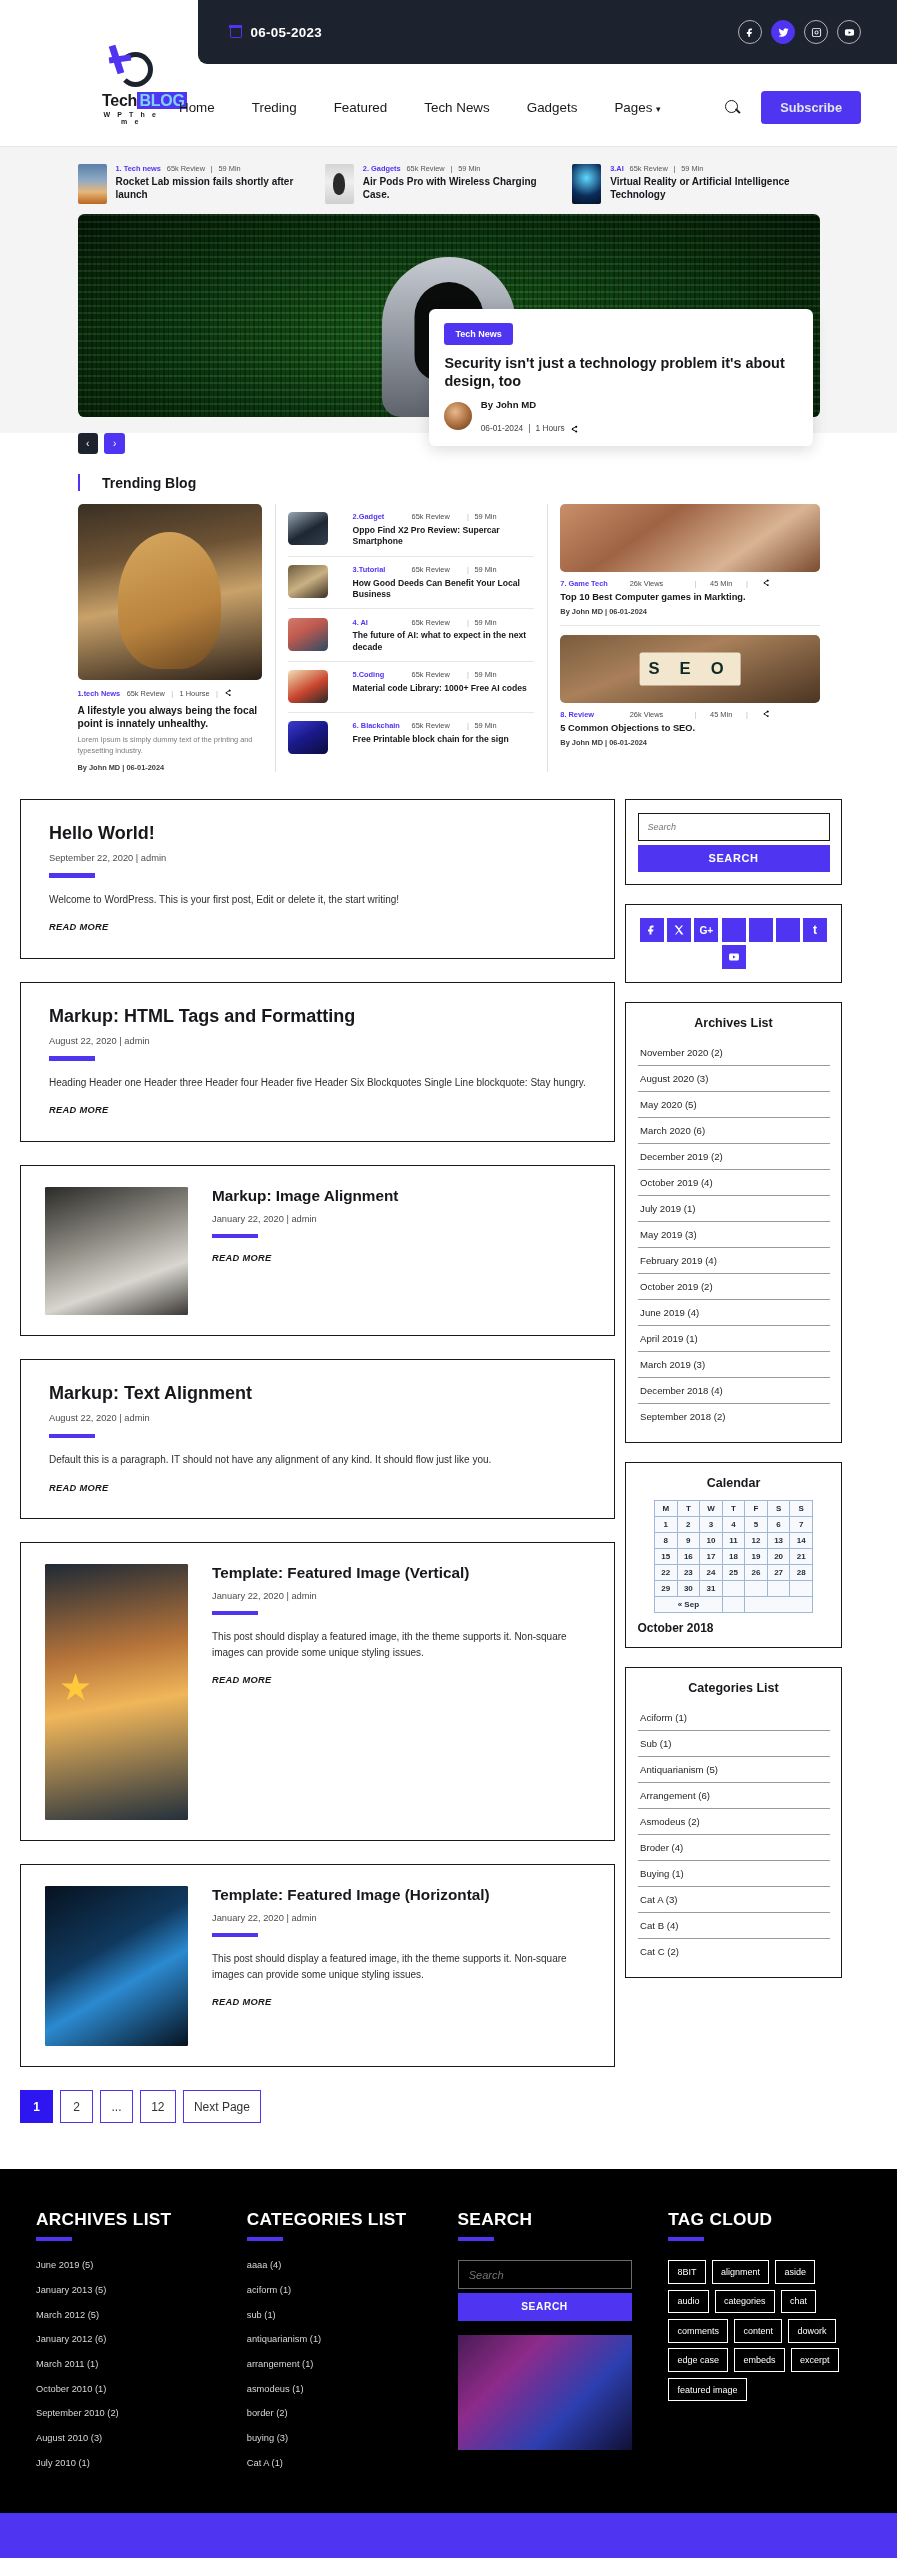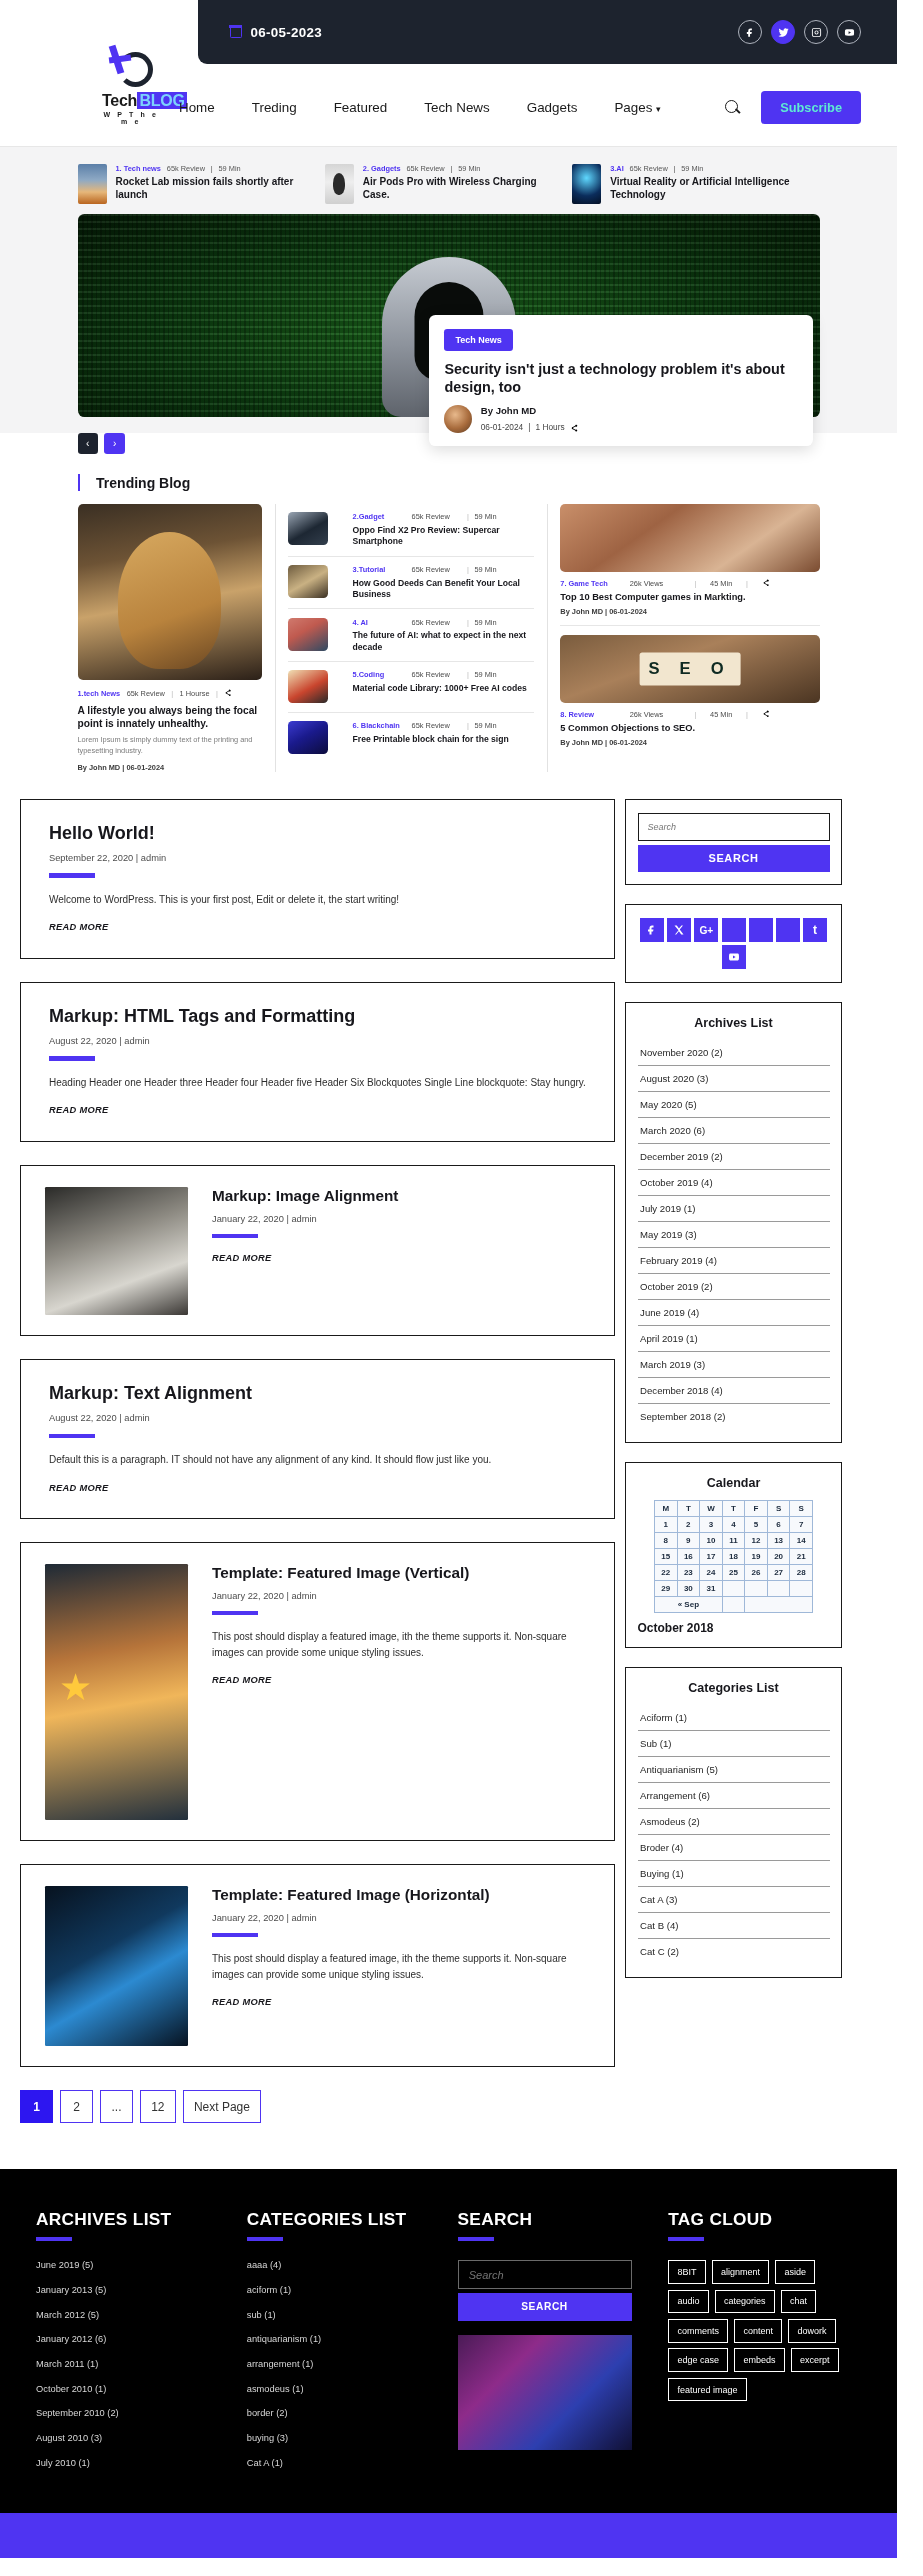--- a/index.html
+++ b/index.html
@@ -73,21 +73,21 @@
   .search-ico { width: 15.3px; height: 15.3px; position: relative; cursor: pointer; }
   .search-ico:before {
     content: ""; position: absolute; left: 0; top: 0; width: 11px; height: 11px;
     border: 1.5px solid #1a1a1a; border-radius: 50%;
   }
   .search-ico:after {
     content: ""; position: absolute; left: 9.6px; top: 10.2px; width: 5.8px; height: 1.5px;
     background: #1a1a1a; transform: rotate(45deg);
   }
   .subscribe {
-    background: #4f34f2; color: #5eead4; border: none; font-size: 12.8px; font-weight: 700;
+    background: #4f34f2; color: #e5e5e5; border: none; font-size: 12.8px; font-weight: 700;
     padding: 9px 19px; border-radius: 3.8px; cursor: pointer; font-family: inherit; text-align: center;
   }
 
   
   .strip { background: #f4f4f5; padding: 16.6px 0 6.4px; }
   .strip-inner { width: 742px; margin: 0 auto; display: flex; gap: 0; }
   .strip-item { flex: 1; display: flex; gap: 9px; padding-right: 16.6px; }
   .strip-thumb { width: 29px; height: 40px; border-radius: 1.9px; flex: none; background-size: cover; background-position: center; }
   .sm-rocket { background: linear-gradient(180deg,#5b7fa8 0%,#8ea9c4 40%,#e6b77a 70%,#b9651f 100%); }
   .sm-pods { background: linear-gradient(180deg,#d5d5d5 0%,#eeeeee 45%,#cfcfcf 100%); position: relative; }
@@ -126,31 +126,31 @@
     display: inline-block; background: #4f34f2; color: #fff; font-size: 9px; font-weight: 700;
     padding: 5.8px 11px; border-radius: 3.2px; margin-bottom: 9px;
   }
   .hero-title { font-size: 14.4px; font-weight: 700; line-height: 1.25; color: #17171c; margin-bottom: 9px; }
   .hero-author { display: flex; align-items: center; gap: 8.3px; }
   .avatar {
     width: 28px; height: 28px; border-radius: 50%; flex: none;
     background: radial-gradient(circle at 40% 35%, #e8b98c 0%, #a86b3c 55%, #5a3a22 100%);
   }
   .hero-by { font-size: 9.6px; font-weight: 600; color: #17171c; }
-  .hero-sub { font-size: 8.3px; color: #444; margin-top: 6px; display: flex; align-items: flex-end; gap: 5.1px; }
+  .hero-sub { font-size: 8.3px; color: #444; margin-top: 13px; display: flex; align-items: flex-end; gap: 5.1px; }
   .hero-nav { position: absolute; left: 0; bottom: -37px; display: flex; gap: 6.4px; }
   .hnav-btn {
     width: 20.5px; height: 20.5px; border-radius: 3.2px; background: #1d232e; color: #fff;
     display: flex; align-items: center; justify-content: center; font-size: 10.2px; cursor: pointer;
   }
   .hnav-btn.next { background: #4f34f2; }
 
   
   .trending { width: 742px; margin: 41px auto 0; }
-  .sec-head { display: flex; align-items: center; gap: 16px; margin-bottom: 12.8px; }
+  .sec-head { display: flex; align-items: center; gap: 22px; margin-bottom: 12.8px; }
   .sec-head .bar { width: 2.6px; height: 16.6px; background: #4f34f2; }
   .sec-head h2 { font-size: 14px; font-weight: 600; color: #17171c; }
   .tr-grid { display: grid; grid-template-columns: 198px 1fr 1fr; gap: 0; }
   .tr-col { padding: 0 12.8px; }
   .tr-col:first-child { padding-left: 0; border-right: 0.6px solid #e2e2e2; }
   .tr-col:nth-child(2) { border-right: 0.6px solid #e2e2e2; }
   .tr-col:last-child { padding-right: 0; }
   .tr-main-img {
     height: 176px; border-radius: 5.1px;
     background: linear-gradient(170deg,#3a2f23 0%,#6d5335 30%,#c9a26a 55%,#2b2018 100%);

